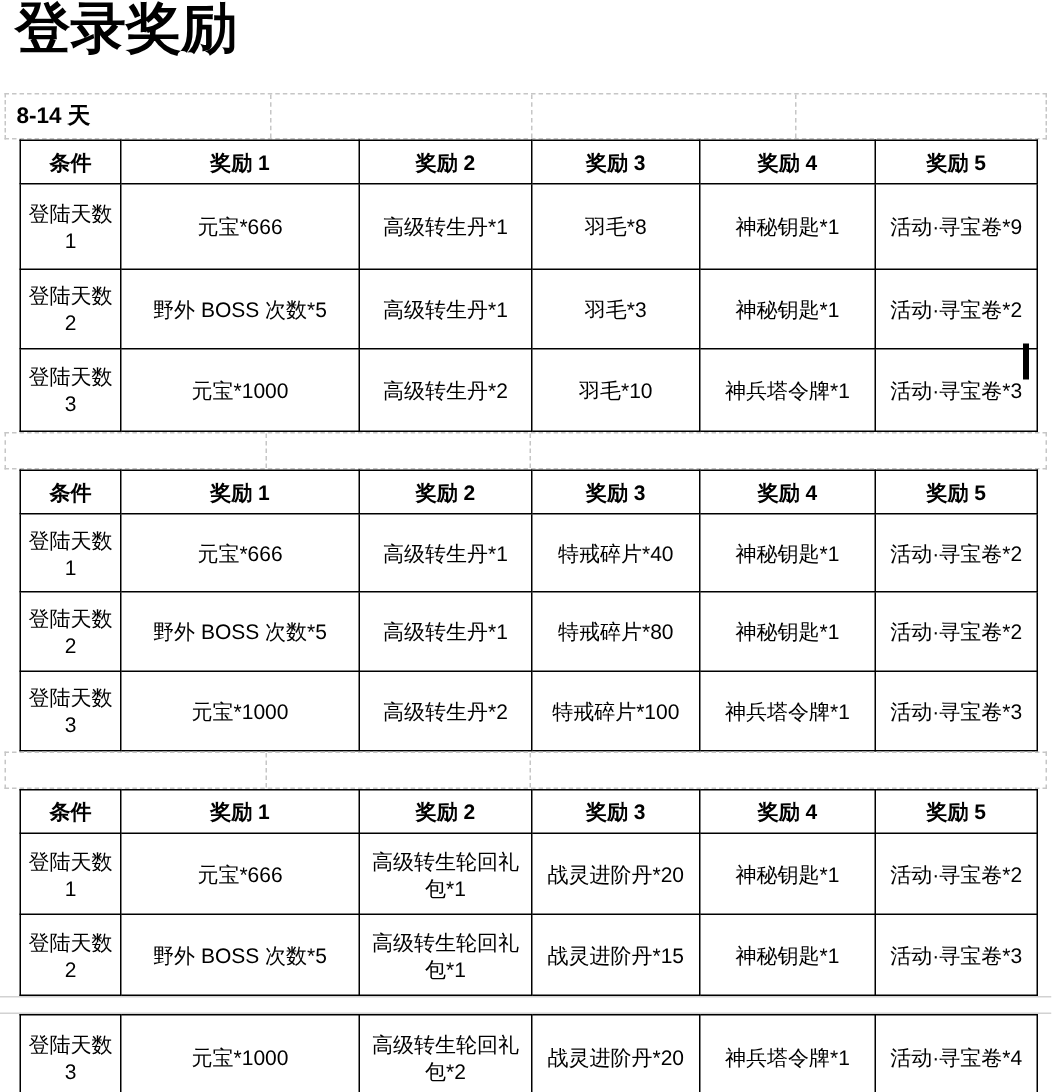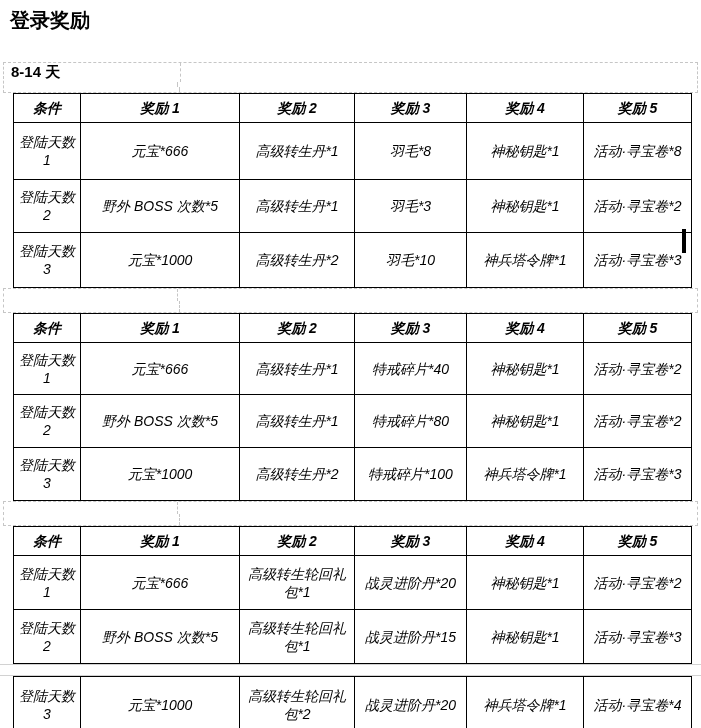--- a/index.html
+++ b/index.html
@@ -7,40 +7,40 @@
   body {
     width: 701px; height: 728px;
     background: #ffffff; color: #000000;
     font-family: "Liberation Sans", "DejaVu Sans", sans-serif;
     overflow: hidden; position: relative;
   }
   .doc-title {
     margin: 0; padding: 2px 0 0 10px;
     height: 38px; line-height: 36px;
     font-family: "Liberation Serif", "DejaVu Serif", serif;
-    font-size: 20px; font-weight: bold;
+    font-size: 37px; font-weight: bold;
   }
   
   .sect-row {
     margin-left: 3px; width: 695px;
     border: 1px dashed #c6c6c6;
-    display: flex; align-items: flex-start; flex-direction: column;
+    display: flex; align-items: flex-start;
   }
   .sect-row.first { margin-top: 24px; height: 31px; }
   .sect-row.later { height: 25px; }
   .sect-seg { height: 100%; display: flex; align-items: center; }
   .sect-seg.s1 { width: 177px; border-right: 1px dashed #c6c6c6; padding-left: 7px; }
   .sect-seg.s2 { width: 174px; border-right: 1px dashed #c6c6c6; }
   .sect-seg.s3 { width: 176px; border-right: 1px dashed #c6c6c6; }
   .sect-seg.s4 { flex: 1; }
   .sect-label { font-size: 15px; font-weight: bold; white-space: nowrap; }
   
   table.rewards {
     border-collapse: collapse; table-layout: fixed;
-    width: 678px; margin-left: 13px; font-style: italic;
+    width: 678px; margin-left: 13px;
   }
   table.rewards th, table.rewards td {
     border: 1.5px solid #000;
     text-align: center; vertical-align: middle;
     padding: 1px 2px; overflow: hidden;
     font-size: 14px; line-height: 18px;
     word-break: break-word;
   }
   table.rewards th { font-weight: bold; height: 29px; }
   tr.h52 td { height: 52px; } tr.h53 td { height: 53px; }
@@ -89,21 +89,21 @@
     <th>奖励 3</th>
     <th>奖励 4</th>
     <th>奖励 5</th>
   </tr>
   <tr class="h57">
     <td>登陆天数 1</td>
     <td>元宝*666</td>
     <td>高级转生丹*1</td>
     <td>羽毛*8</td>
     <td>神秘钥匙*1</td>
-    <td>活动·寻宝卷*8</td>
+    <td>活动·寻宝卷*9</td>
   </tr>
   <tr class="h53">
     <td>登陆天数 2</td>
     <td>野外 BOSS 次数*5</td>
     <td>高级转生丹*1</td>
     <td>羽毛*3</td>
     <td>神秘钥匙*1</td>
     <td>活动·寻宝卷*2</td>
   </tr>
   <tr class="h55">

